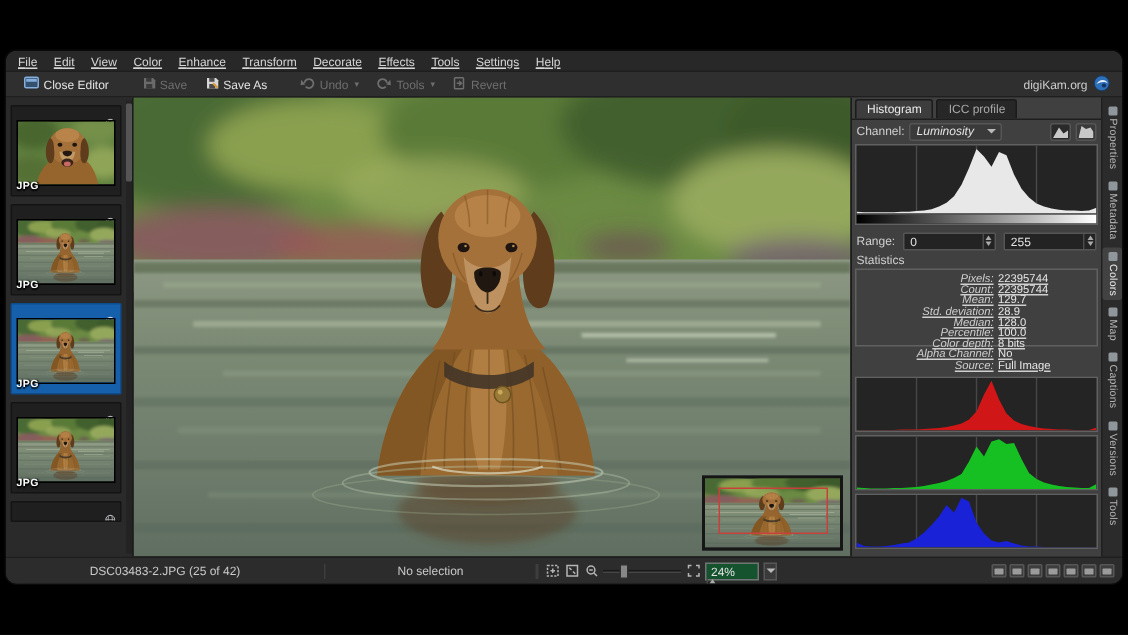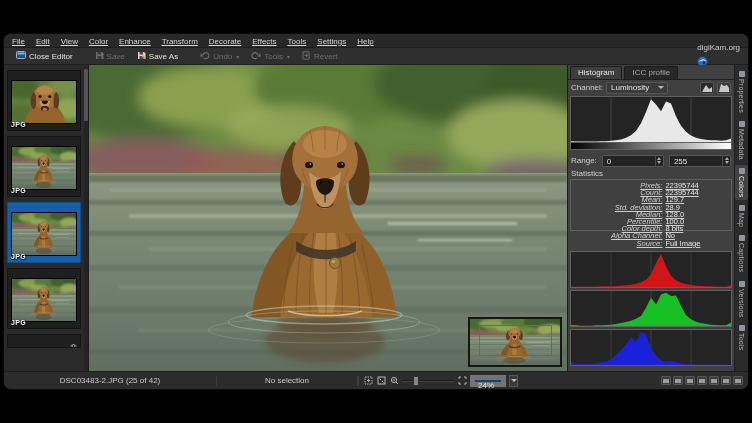--- a/index.html
+++ b/index.html
@@ -17,21 +17,21 @@
   .menu-item { cursor:default; }
   .menu-item u { text-decoration:underline; }
 
   
   .toolbar { height:17px; background:#2f2f2f; border-bottom:1px solid #1f1f1f;
              display:flex; align-items:center; gap:4px; padding:0 8px; font-size:8px; flex:0 0 auto; }
   .tbtn { display:flex; align-items:center; gap:3px; padding:1px 4px; border-radius:2px; color:#e2e2e2; }
   .tbtn.disabled { color:#6e6e6e; }
   .tbtn .car { font-size:6px; color:#6e6e6e; margin-left:1px; }
   .tsep { width:6px; }
-  .brand { margin-left:auto; display:flex; align-items:flex-start; gap:4px; color:#cdcdcd; font-size:8px;flex-direction:column; }
+  .brand { margin-left:auto; display:flex; align-items:center; gap:4px; color:#cdcdcd; font-size:8px; }
 
   
   .main { flex:1 1 auto; display:flex; min-height:0; }
 
   
   .filmstrip { width:85px; flex:0 0 85px; background:#2a2a2a; border-right:1px solid #1c1c1c;
                position:relative; padding:5px 6px 0 3px; overflow:hidden; }
   .thumb-item { width:74px; background:#1f1f1f; border:1px solid #141414; border-radius:1px;
                 padding:9px 0 6px; margin-bottom:5px; position:relative; }
   .thumb-item.selected { background:#1660ab; border-color:#0d4c8d; }
@@ -56,21 +56,21 @@
                 position:relative; font-size:8px; color:#cfcfcf; }
   .rp-tabs { position:absolute; top:1px; left:2px; right:0; height:13px; display:flex; gap:2px; }
   .rp-tab { padding:0 7px; line-height:12px; font-size:8px; background:#272727; color:#a8a8a8;
             border:1px solid #1b1b1b; border-bottom:none; border-radius:2px 2px 0 0; }
   .rp-tab.active { background:#3d3d3d; color:#e9e9e9; }
   .rp-tabline { position:absolute; top:14px; left:0; right:0; height:1px; background:#1e1e1e; }
   .rp-channel { position:absolute; top:16px; left:3px; right:3px; height:13px;
                 display:flex; align-items:center; gap:3px; }
   .dropdown { width:62px; height:12px; background:#3a3a3a; border:1px solid #555; border-radius:2px;
               display:flex; align-items:center; justify-content:space-between; padding:0 3px 0 4px;
-              color:#e2e2e2; }
+              color:#e2e2e2;font-style:italic; }
   .dd-arrow { width:0; height:0; border-left:3px solid transparent; border-right:3px solid transparent;
               border-top:3px solid #b9b9b9; }
   .scalebtn { width:14px; height:12px; background:#3a3a3a; border:1px solid #555; border-radius:2px;
               display:flex; align-items:center; justify-content:center; }
   .scalebtn.pressed { background:#2a2a2a; }
   .histbox { position:absolute; left:2px; right:2px; border:1px solid #606060; background:#242424; overflow:hidden; }
   .histbox svg { display:block; width:100%; height:100%; }
   .lumbox { top:31px; height:54px; }
   .lum-area { position:absolute; left:0; right:0; top:0; height:45px; }
   .lum-grad { position:absolute; left:0; right:0; bottom:0; height:7px; border-top:1px solid #606060;
@@ -110,21 +110,21 @@
   .sb-file { flex:0 0 212px; text-align:center; }
   .sb-sel  { flex:0 0 140px; text-align:center; }
   .sb-size { flex:0 0 148px; text-align:center; }
   .sb-sep  { width:1px; height:10px; background:#3d3d3d; }
   .sb-zoom { display:flex; align-items:center; gap:3px; padding:0 4px; }
   .mini-ic { width:10px; height:10px; display:flex; align-items:center; justify-content:center; }
   .slider { position:relative; width:52px; height:10px; }
   .slider .track { position:absolute; left:0; right:0; top:4px; height:2px; background:#191919; border-bottom:1px solid #454545; }
   .slider .knob { position:absolute; left:11px; top:0; width:6px; height:10px; background:#878787;
                   border:1px solid #2e2e2e; border-radius:1px; }
-  .zoomspin { width:36px; height:12px; background:#0c4a6e; border:5px solid #737373; display:flex; color:#e2e2e2;flex-direction:column; }
+  .zoomspin { width:36px; height:12px; background:#14532d; border:1px solid #737373; display:flex; color:#e2e2e2;flex-direction:column; }
   .zoomspin .val { flex:1; padding:1px 0 0 3px; }
   .zoomspin .arr { width:7px; border-left:1px solid #4a4a4a; display:flex; flex-direction:column;
                    align-items:center; justify-content:center; gap:1px; }
   .dd-mini { width:9px; height:12px; background:#3a3a3a; border:1px solid #555; display:flex;
              align-items:center; justify-content:center; }
   .sb-buttons { display:flex; align-items:center; gap:2px; margin-left:auto; padding-right:5px; }
   .sq-btn { width:10px; height:9px; background:#3d3d3d; border:1px solid #565656; border-radius:1px;
             display:flex; align-items:center; justify-content:center; }
   .sq-btn .in { width:6px; height:4px; background:#9b9b9b; border-radius:0.5px; }
 </style>

